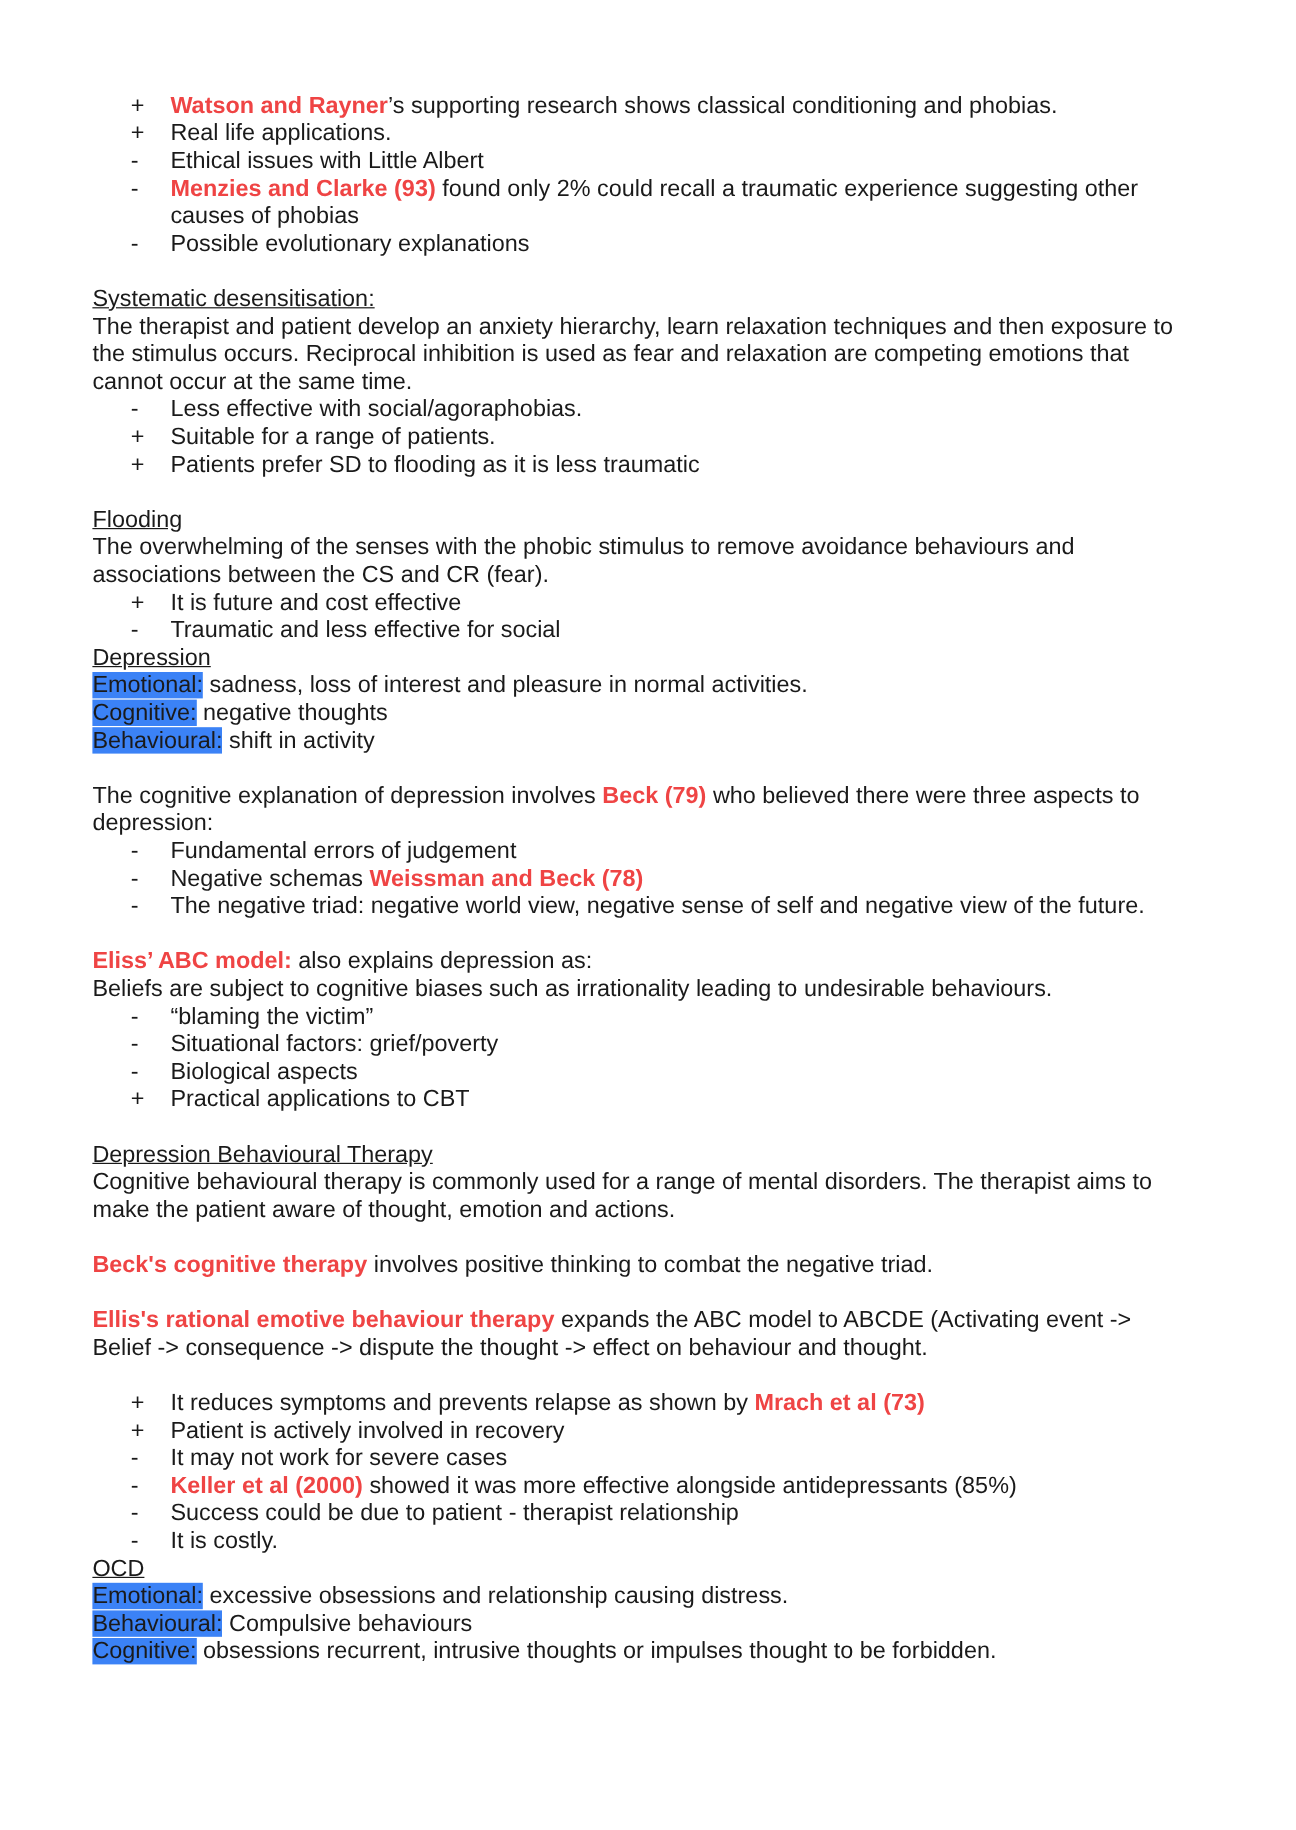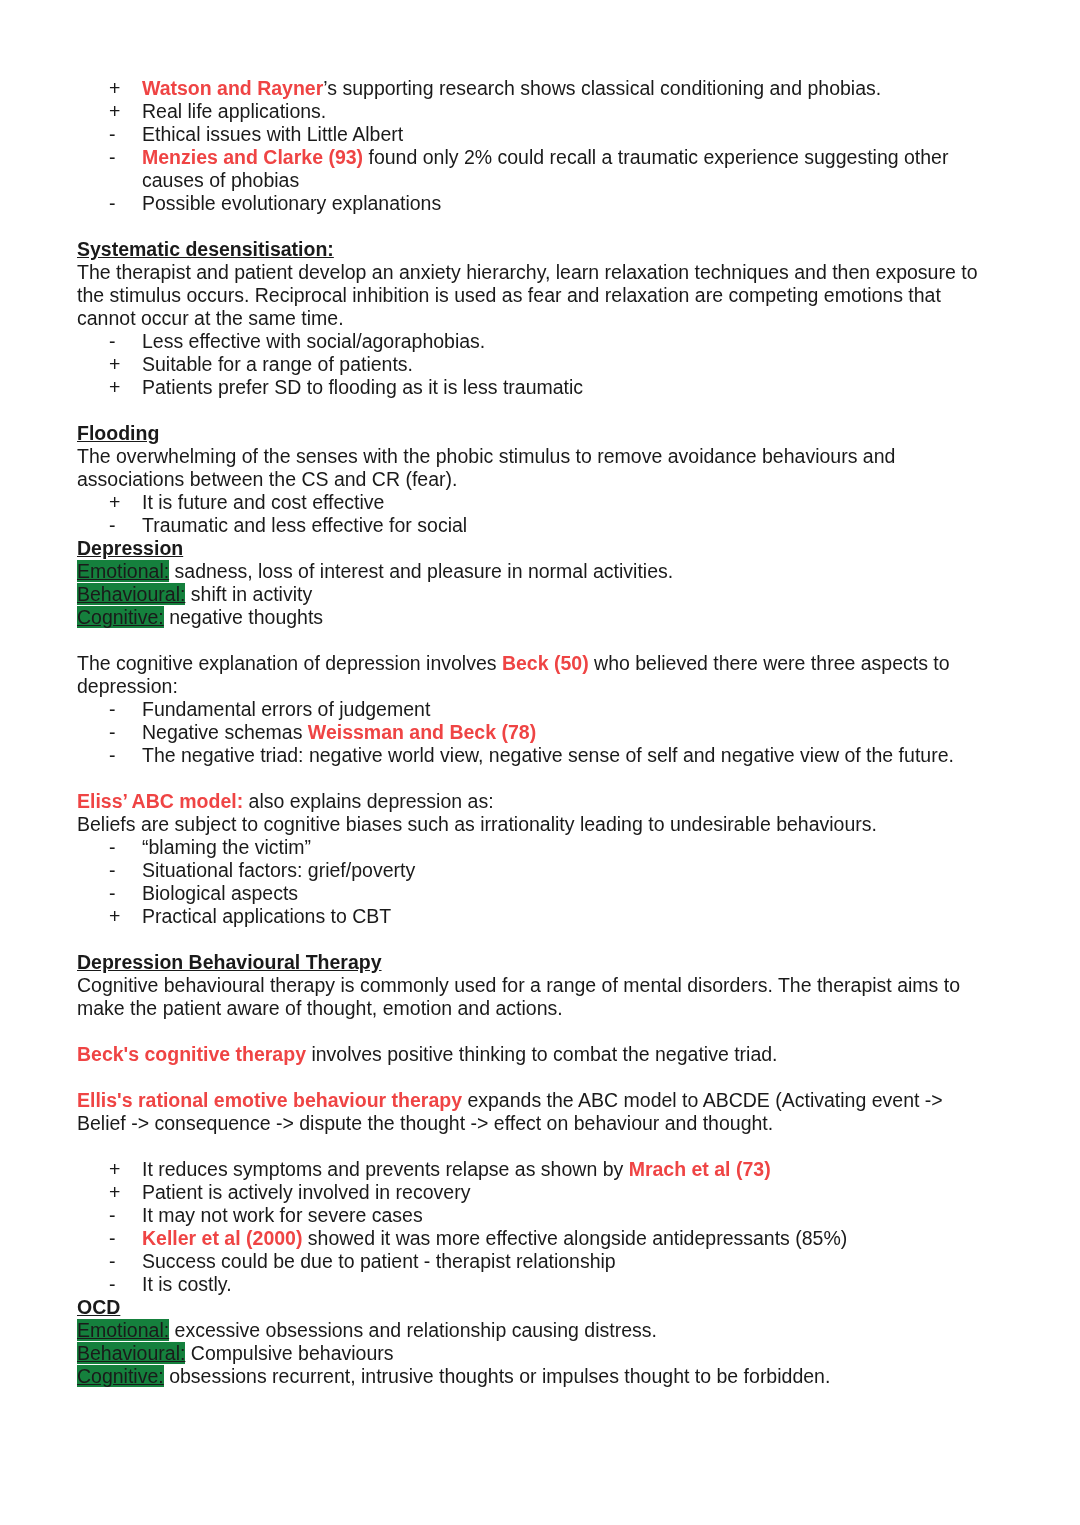--- a/index.html
+++ b/index.html
@@ -5,23 +5,23 @@
     html, body { margin: 0; padding: 0; background: #ffffff; }
     body {
       width: 1080px; height: 1525px; overflow: hidden;
       font-family: "Liberation Sans", sans-serif;
       font-size: 19.5px; color: #1a1a1a;
       position: relative;
     }
     .page { position: absolute; left: 77px; top: 77px; width: 940px; }
     .line { line-height: 23px; height: 23px; white-space: nowrap; }
     .blank { height: 23px; }
-    .heading { font-weight: bold; text-decoration: underline; }
+    .heading { font-weight: normal; text-decoration: underline; }
     .hl { color: #ef4444; font-weight: bold; }
-    .label { text-decoration: underline; background: #15803d; }
+    .label { background: #3b82f6; }
     .item { display: flex; line-height: 23px; }
     .item .marker { width: 65px; flex: 0 0 65px; text-align: left; padding-left: 32px; box-sizing: border-box; }
     .item .txt { flex: 1; }
   </style>
 </head>
 <body>
 
 <div class="page">
 
   <div>
@@ -80,28 +80,28 @@
     </div>
     <div class="item">
       <span class="marker">-</span>
       <span class="txt">Traumatic and less effective for social</span>
     </div>
   </div>
 
   <div>
     <div class="line heading">Depression</div>
     <div class="line"><span class="label">Emotional:</span><span> sadness, loss of interest and pleasure in normal activities.</span></div>
+    <div class="line"><span class="label">Cognitive:</span><span> negative thoughts</span></div>
     <div class="line"><span class="label">Behavioural:</span><span> shift in activity</span></div>
-    <div class="line"><span class="label">Cognitive:</span><span> negative thoughts</span></div>
   </div>
 
   <div class="blank"></div>
 
   <div>
-    <div class="line"><span>The cognitive explanation of depression involves </span><span class="hl">Beck (50)</span><span> who believed there were three aspects to</span></div>
+    <div class="line"><span>The cognitive explanation of depression involves </span><span class="hl">Beck (79)</span><span> who believed there were three aspects to</span></div>
     <div class="line">depression:</div>
     <div class="item">
       <span class="marker">-</span>
       <span class="txt">Fundamental errors of judgement</span>
     </div>
     <div class="item">
       <span class="marker">-</span>
       <span class="txt"><span>Negative schemas </span><span class="hl">Weissman and Beck (78)</span></span>
     </div>
     <div class="item">

